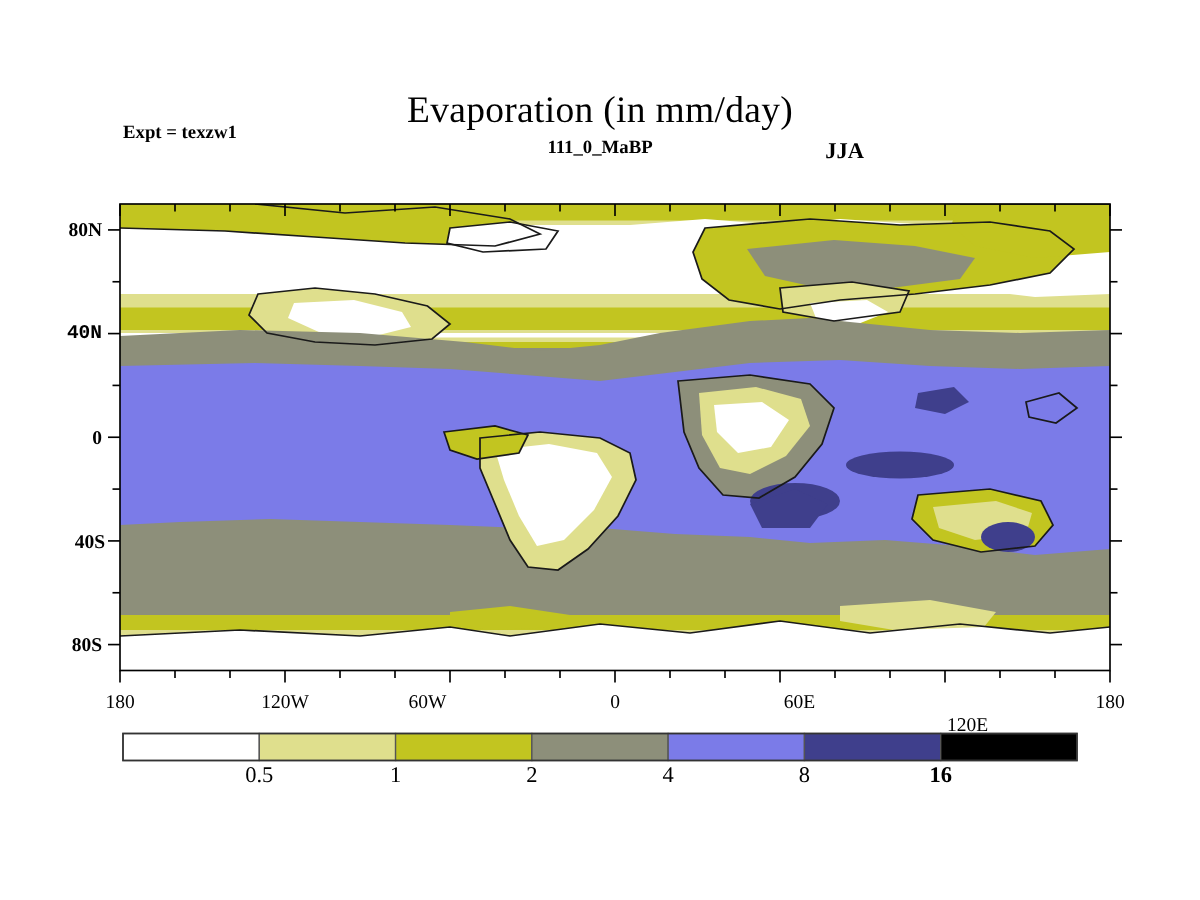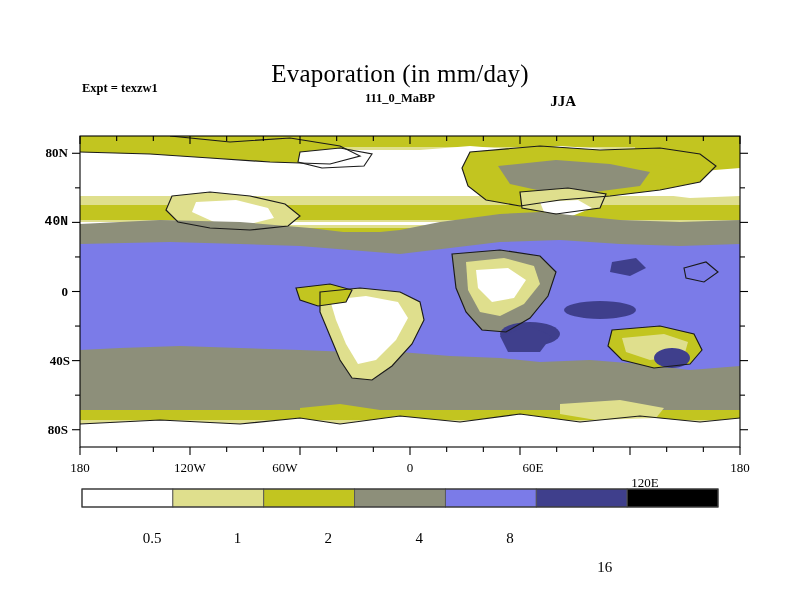--- a/index.html
+++ b/index.html
@@ -17,21 +17,21 @@
   }
   .subttl{
     position:absolute;left:0;top:91px;width:800px;text-align:center;
     font-size:12.5px;font-weight:bold;
   }
   .hdr-l{position:absolute;left:82px;top:81px;font-size:12.5px;font-weight:bold;}
   .hdr-r{position:absolute;right:60px;top:93px;font-size:15px;font-weight:bold;}
 
   .ylab{position:absolute;font-size:13px;font-weight:bold;text-align:right;width:46px;}
   .xlab{position:absolute;font-size:13px;font-weight:normal;text-align:center;width:70px;}
-  .cblab{position:absolute;font-size:15px;text-align:left;width:60px;margin-top:21px;}
+  .cblab{position:absolute;font-size:15px;text-align:center;width:60px;}
 
   svg{display:block;}
   .frame{fill:none;stroke:#000;stroke-width:1.1;}
   .tick{stroke:#000;stroke-width:1.1;}
   .coast{fill:none;stroke:#1a1a1a;stroke-width:1.15;stroke-linejoin:miter;}
   .cbcell{stroke:#555;stroke-width:.9;}
 </style>
 </head>
 <body>
 
@@ -223,15 +223,15 @@
       <div class="ylab" style="left: 22px; top: 283.5px;">0</div>
       <div class="ylab" style="left: 24px; top: 352.611px;">40S</div>
       <div class="ylab" style="left: 22px; top: 421.722px; font-family: Liberation Serif, serif;">80S</div>
     </div>
   <div id="cblabels">
       <div class="cblab" style="left: 142.857px; top: 509px;">0.5</div>
       <div class="cblab" style="left: 233.714px; top: 509px;">1</div>
       <div class="cblab" style="left: 324.571px; top: 509px;">2</div>
       <div class="cblab" style="left: 415.429px; top: 509px;">4</div>
       <div class="cblab" style="left: 506.286px; top: 509px;">8</div>
-      <div class="cblab" style="left: 597.143px; top: 538px;">16</div>
+      <div class="cblab" style="left: 597.143px; top: 509px; font-weight: bold;">16</div>
     </div>
 </div>
 
 </body></html>

